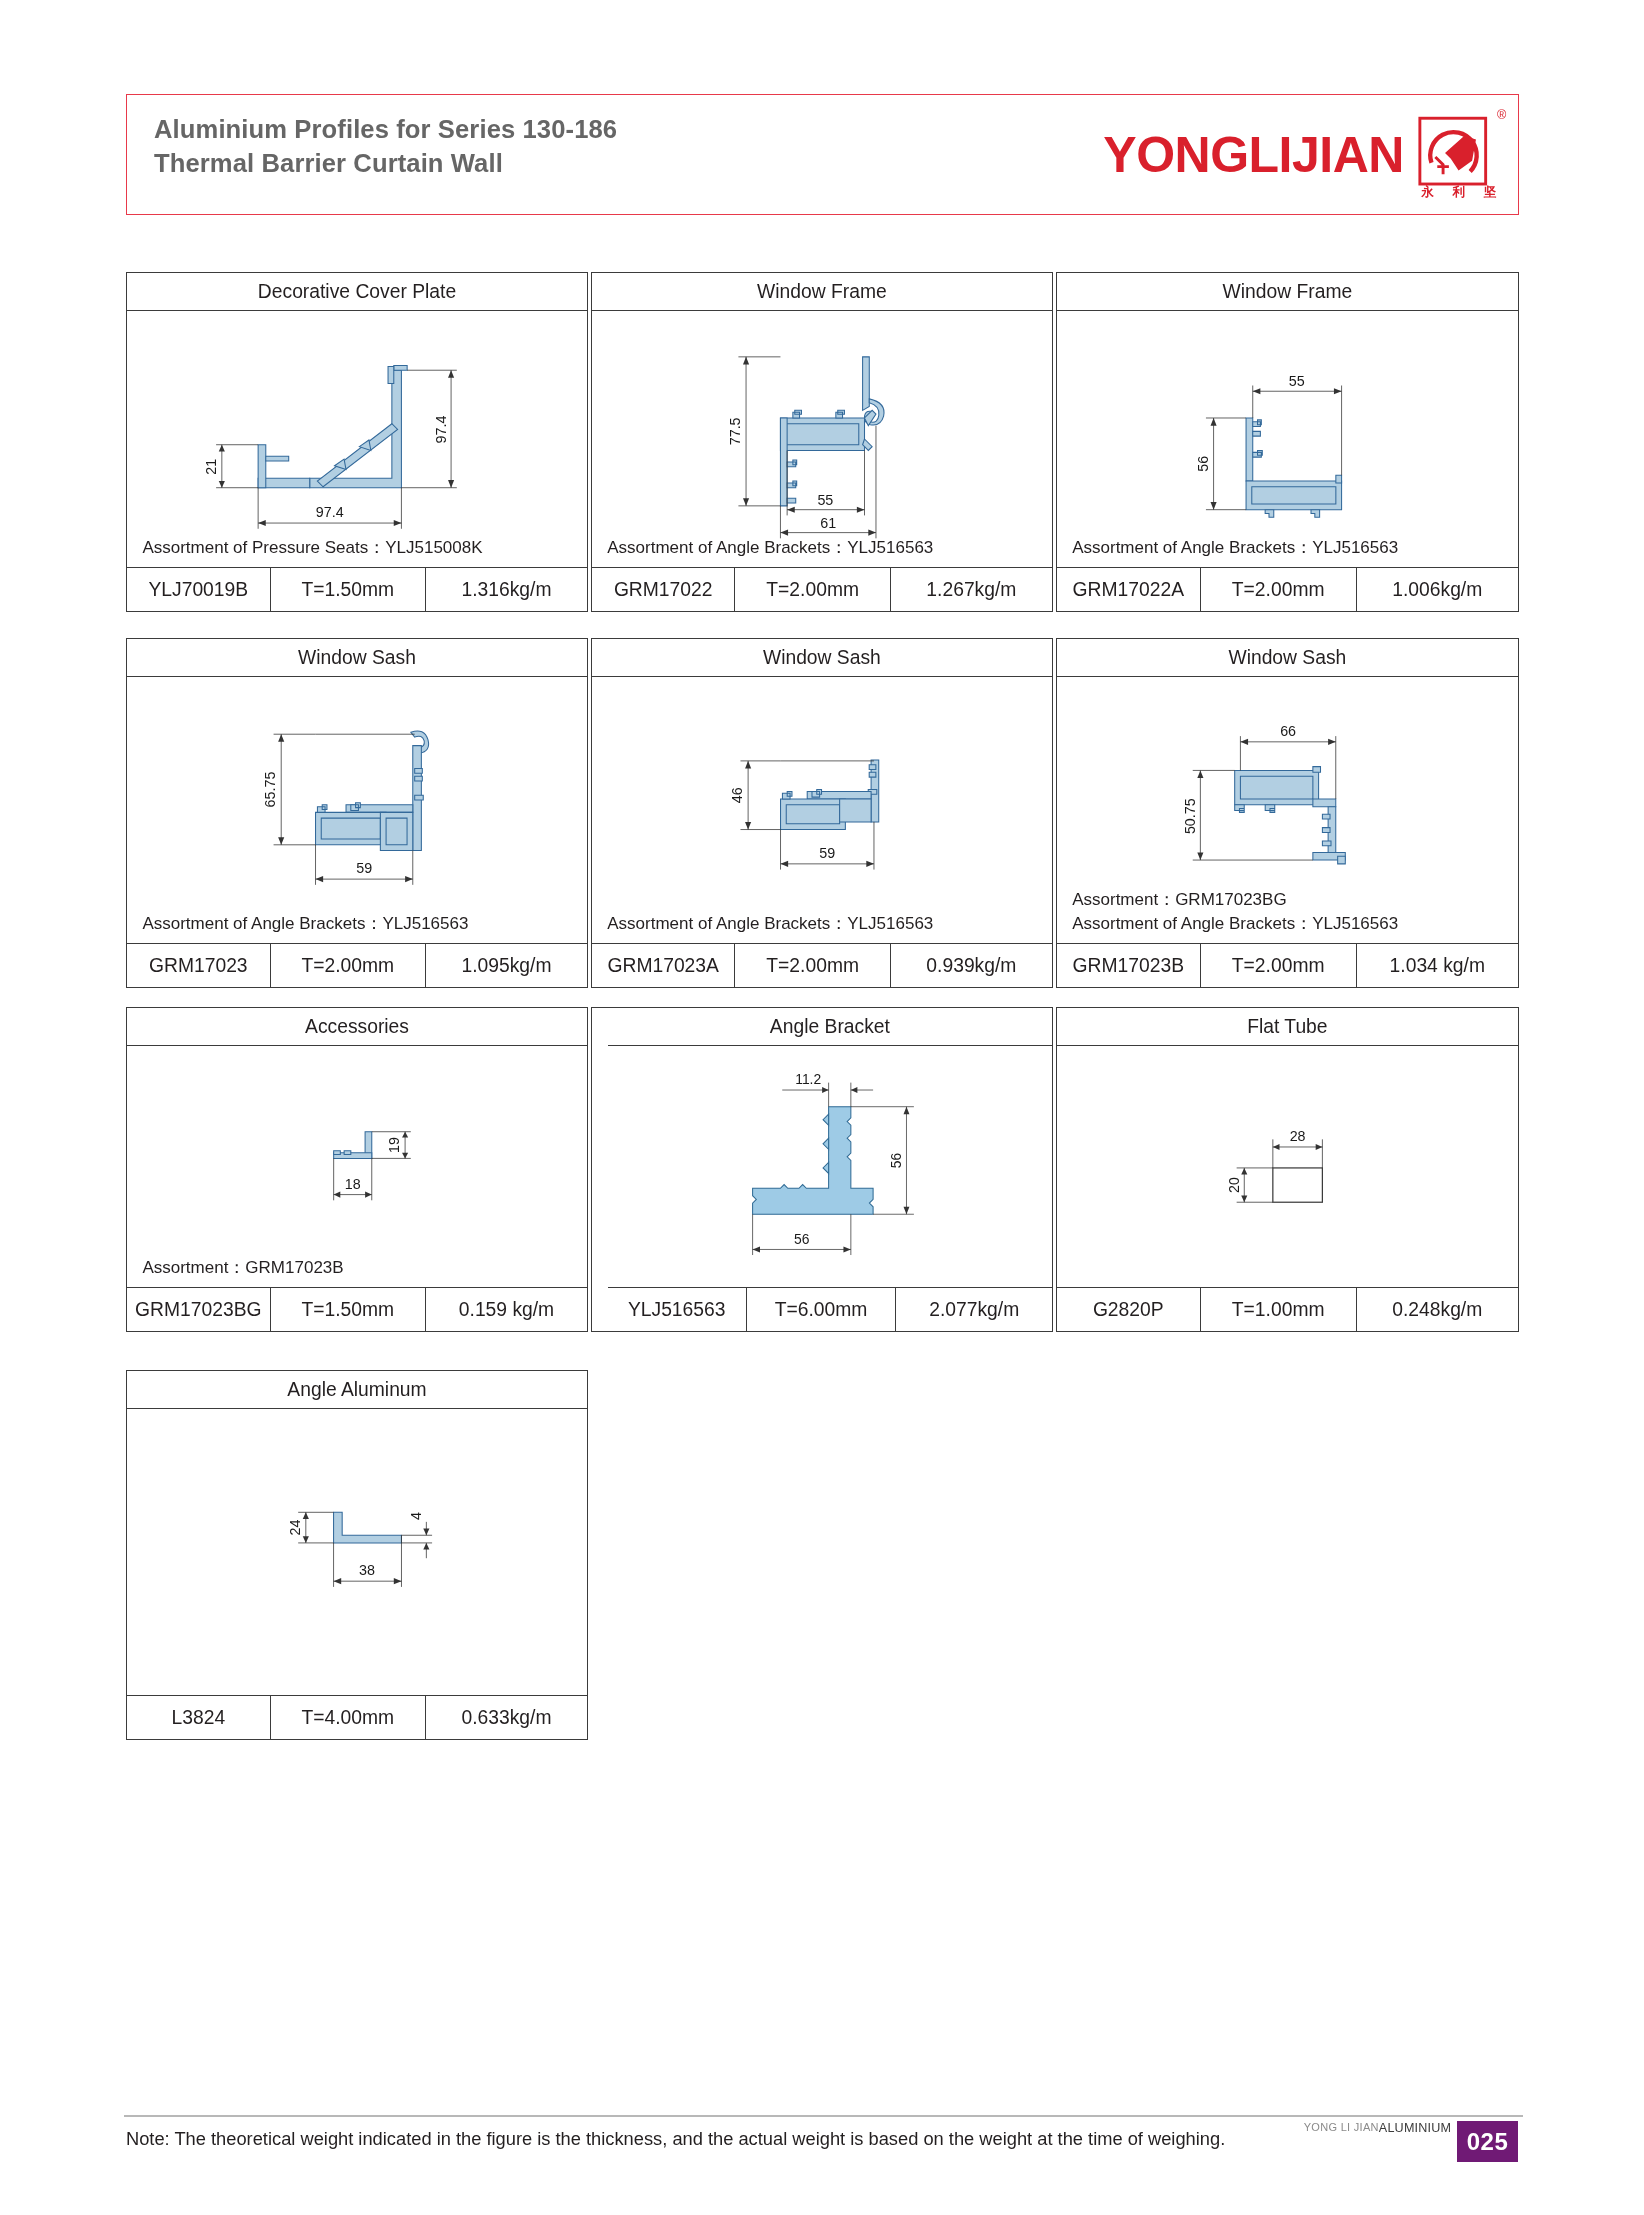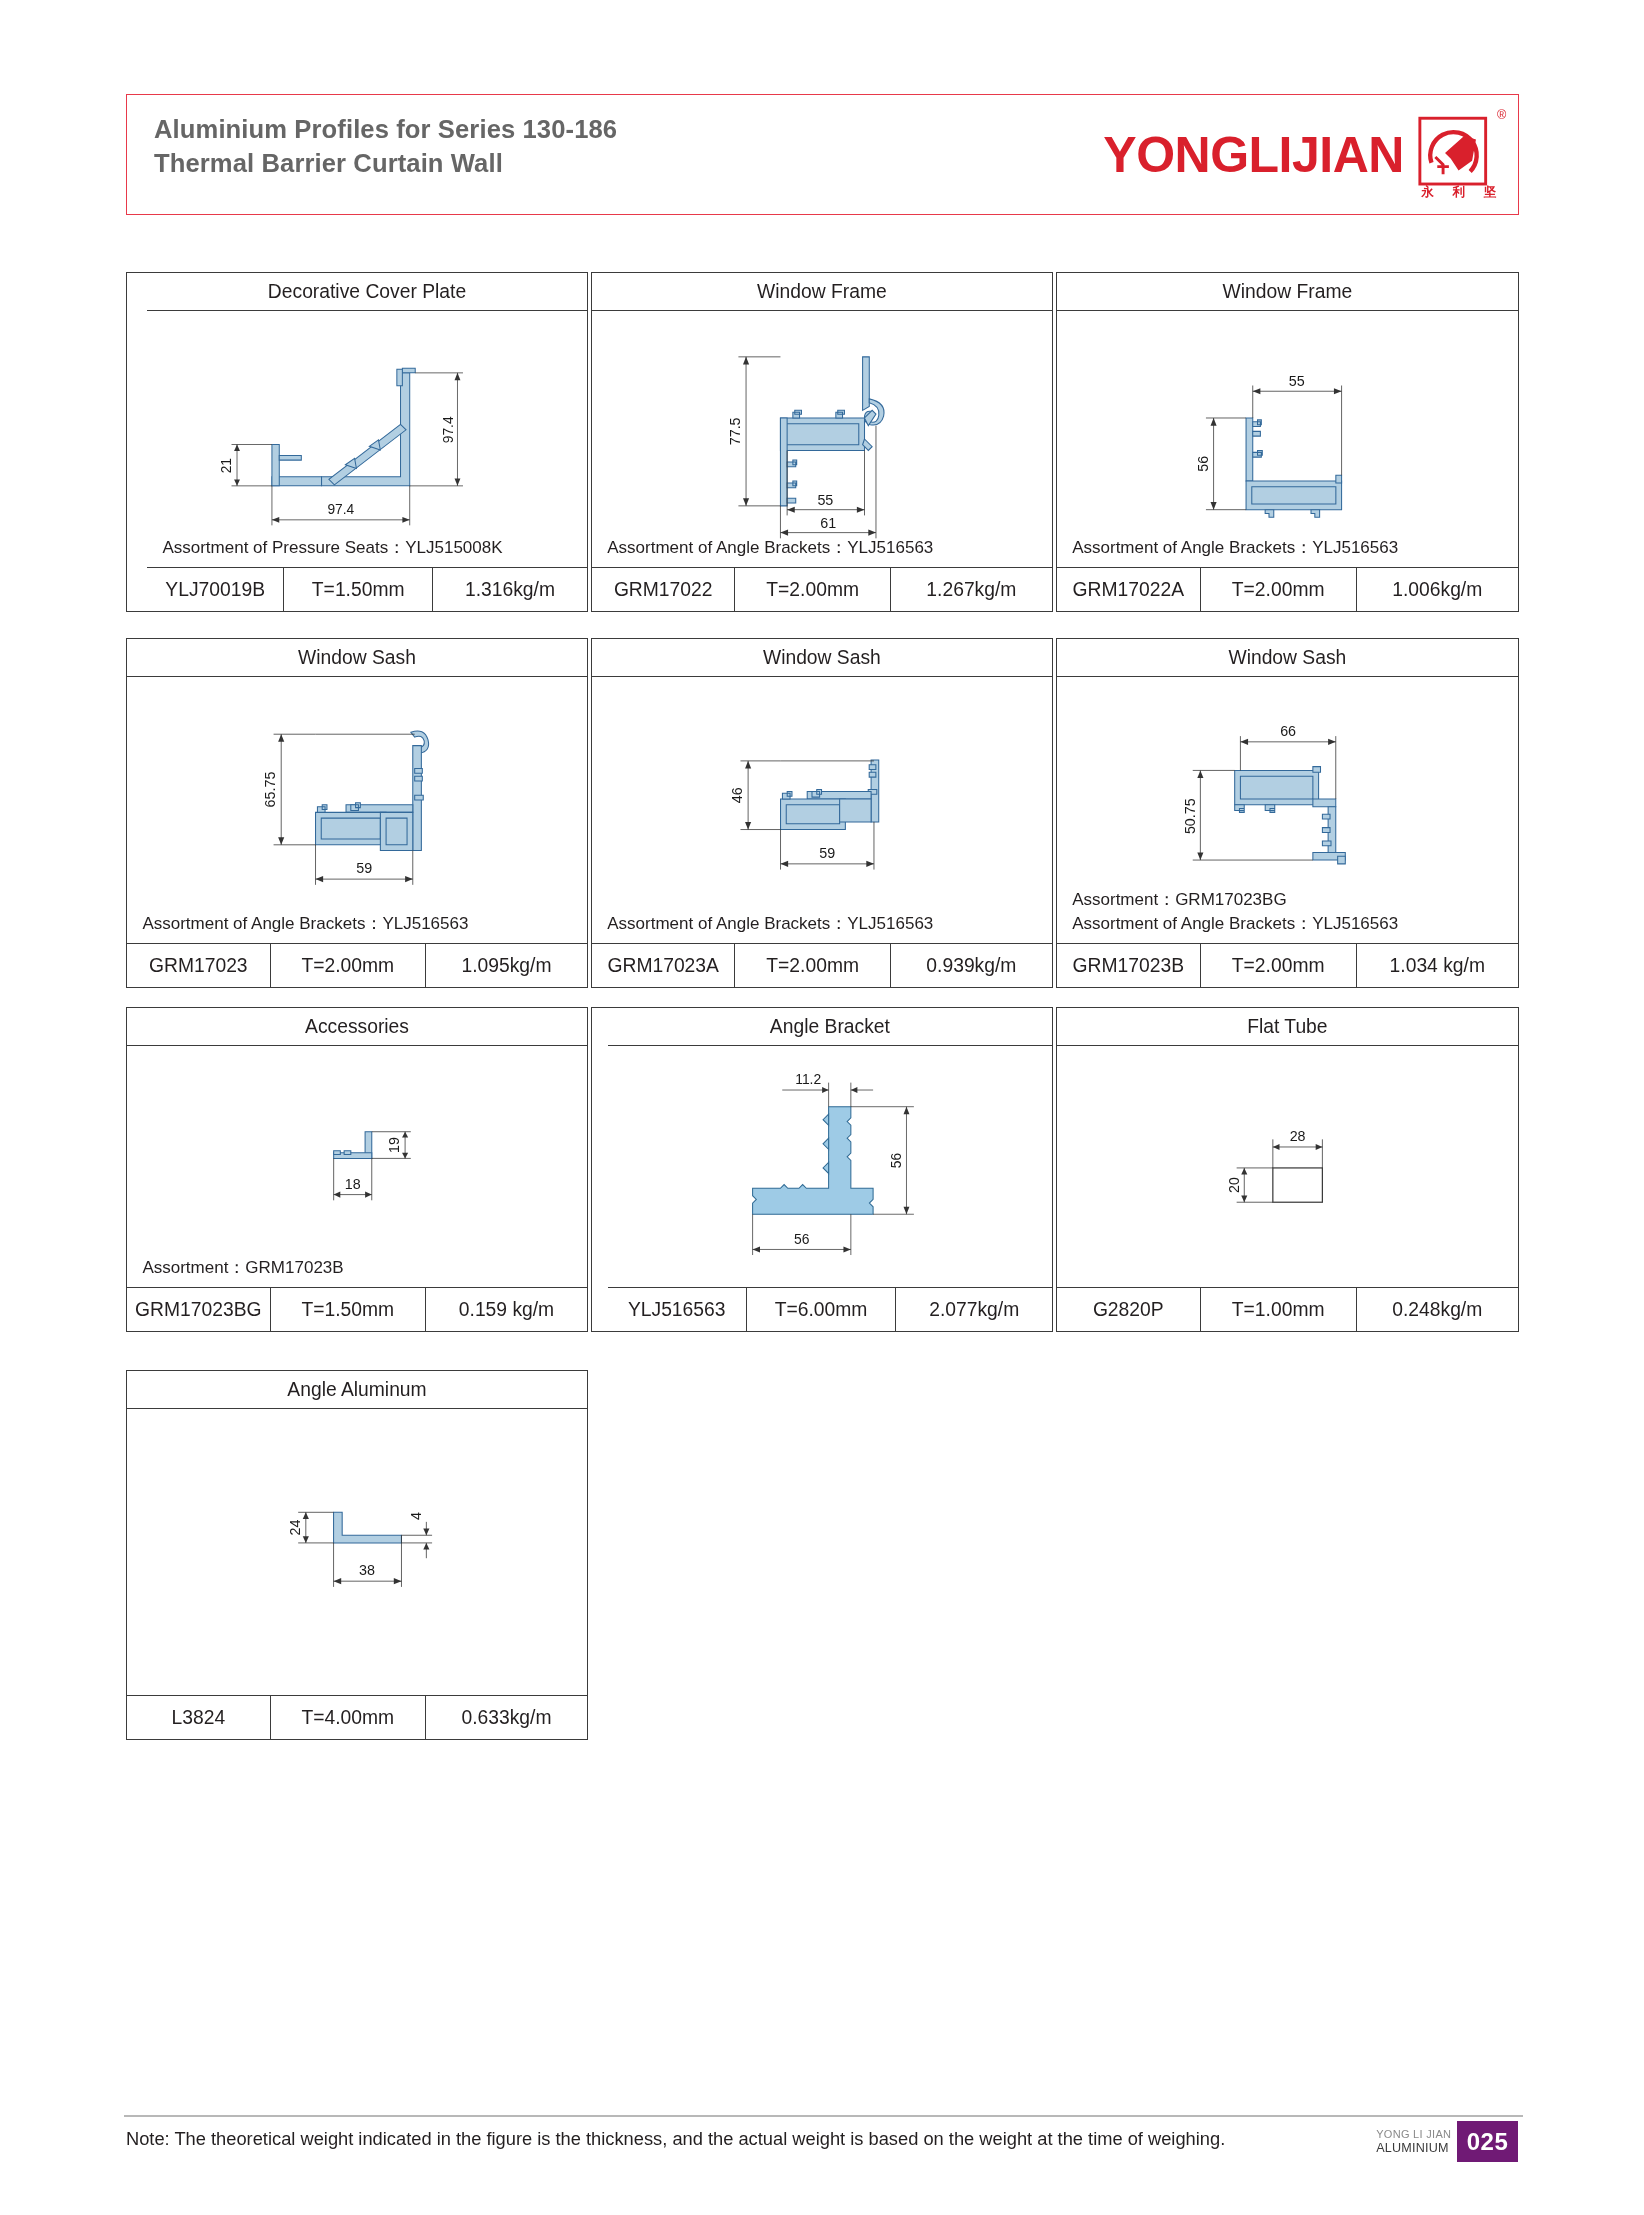--- a/index.html
+++ b/index.html
@@ -91,21 +91,21 @@
   }
   #footer-note{
     position:absolute;left:126px;top:2128px;
     font-size:18.3px;color:#231f20;
   }
   #page-badge{
     position:absolute;right:126px;top:2121px;
     display:flex;align-items:stretch;height:41px;
   }
   #badge-txt{
-    display:flex;flex-direction:column;justify-content:center;
+    display:flex;flex-direction:row;justify-content:center;
     align-items:flex-start;padding-right:5.8px;
   }
   #badge-top{font-size:11px;color:#8a8a8a;letter-spacing:0.3px;line-height:1.15;}
   #badge-bot{font-size:12.6px;color:#3b3b3b;font-weight:normal;letter-spacing:0.2px;line-height:1.15;}
   #badge-num{
     background:#701a75;color:#fff;font-size:24px;font-weight:bold;
     display:flex;align-items:center;justify-content:center;
     padding:0 9.7px;letter-spacing:0.5px;
   }
 
@@ -138,21 +138,21 @@
         <span>永</span>
         <span>利</span>
         <span>坚</span>
       </div>
     </div>
   </div>
 </div>
 
 <div class="band" style="top:272px;height:340px;">
 
-  <div class="cellcol" style="flex:0 0 462px;padding-left:20px;">
+  <div class="cellcol" style="flex:0 0 462px;">
     <div class="cat-head">Decorative Cover Plate</div>
     <div class="fig">
       <svg class="draw" viewBox="0 0 479 268" preserveAspectRatio="xMidYMid meet">
 
         <path class="alu" d="M286 62 L286 185 L190 185 L190 175 L276 175 L276 62 Z"></path>
         <path class="alu" d="M190 175 L190 185 L136 185 L136 175 Z"></path>
         <path class="alu" d="M136 140 L144 140 L144 185 L136 185 Z"></path>
         <path class="alu" d="M144 152 L168 152 L168 157 L144 157 Z"></path>
         <path class="alu" d="M278 57 L292 57 L292 62 L278 62 Z"></path>
         <path class="alu" d="M272 58 L278 58 L278 76 L272 76 Z"></path>

